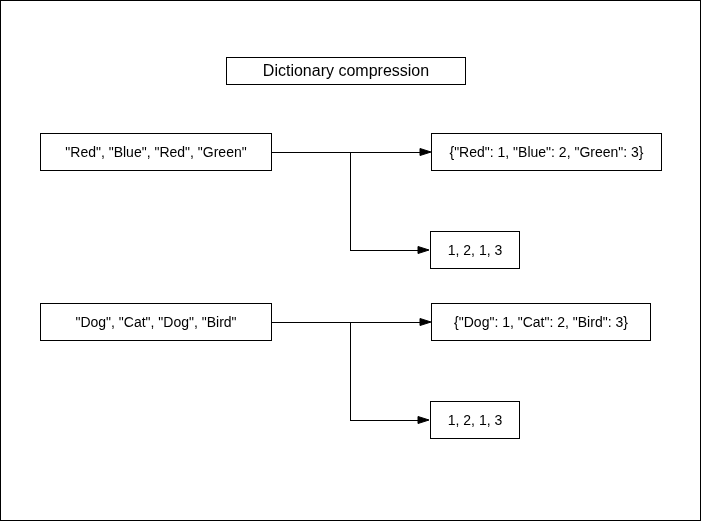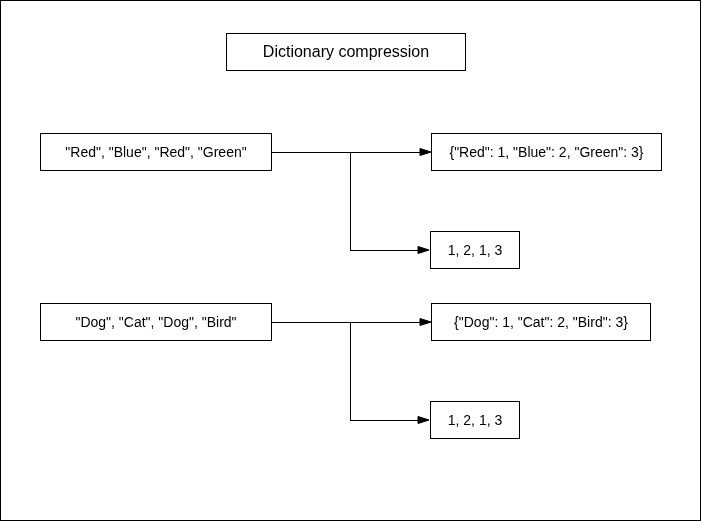--- a/index.html
+++ b/index.html
@@ -46,21 +46,21 @@
     background: var(--fill, #ffffff);
     font-size: 14px;
     line-height: 1;
     white-space: nowrap;
     text-align: center;
   }
   .box.title {
     font-size: 16px;
   }
   
-  #title-box   { left: 225px; top: 32px;  width: 240px; height: 38px; }
+  #title-box   { left: 225px; top: 56px;  width: 240px; height: 28px; }
   #r1-input    { left: 39px;  top: 132px; width: 232px; height: 38px; }
   #r1-dict     { left: 430px; top: 132px; width: 231px; height: 38px; }
   #r1-encoded  { left: 429px; top: 230px; width: 90px;  height: 38px; }
   #r2-input    { left: 39px;  top: 302px; width: 232px; height: 38px; }
   #r2-dict     { left: 430px; top: 302px; width: 220px; height: 38px; }
   #r2-encoded  { left: 429px; top: 400px; width: 90px;  height: 38px; }
 </style>
 </head>
 <body>
 

